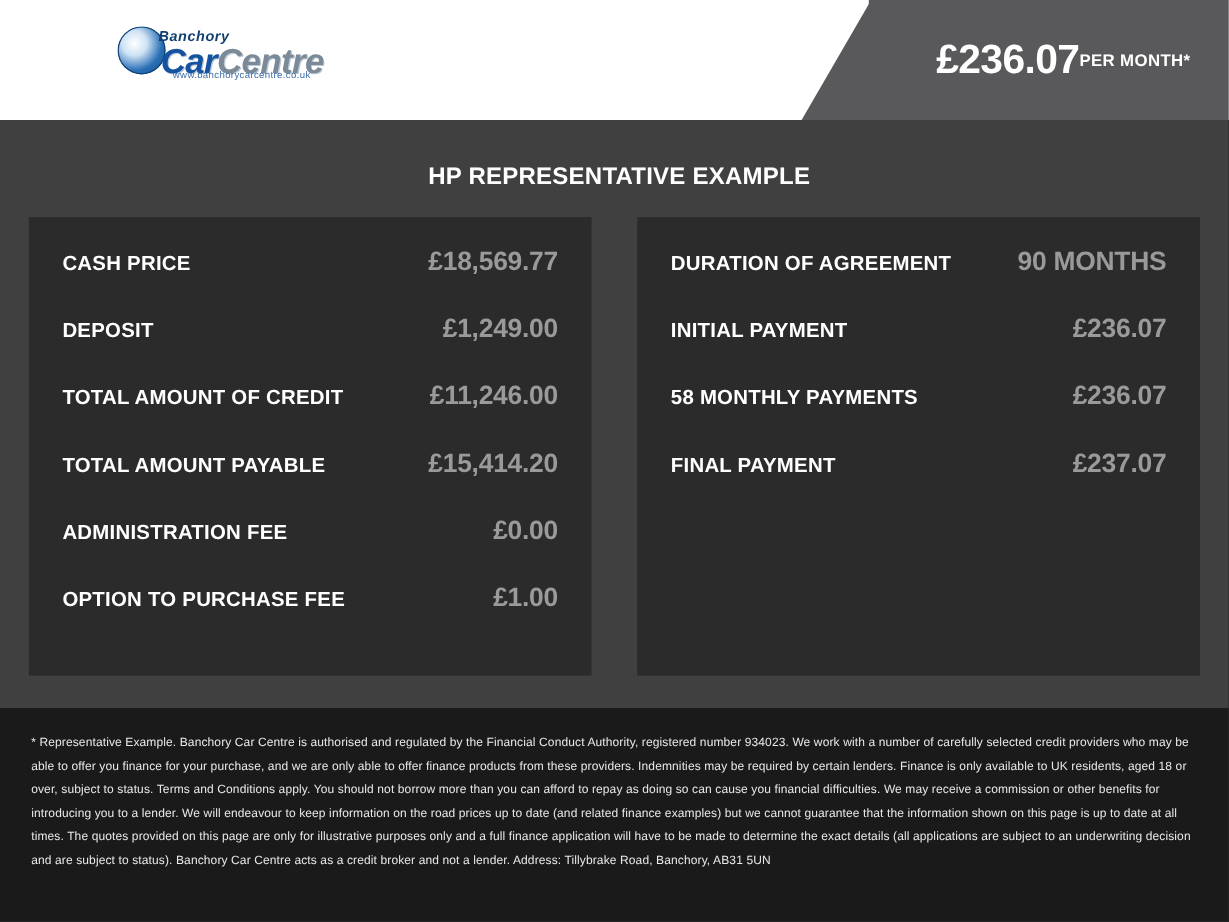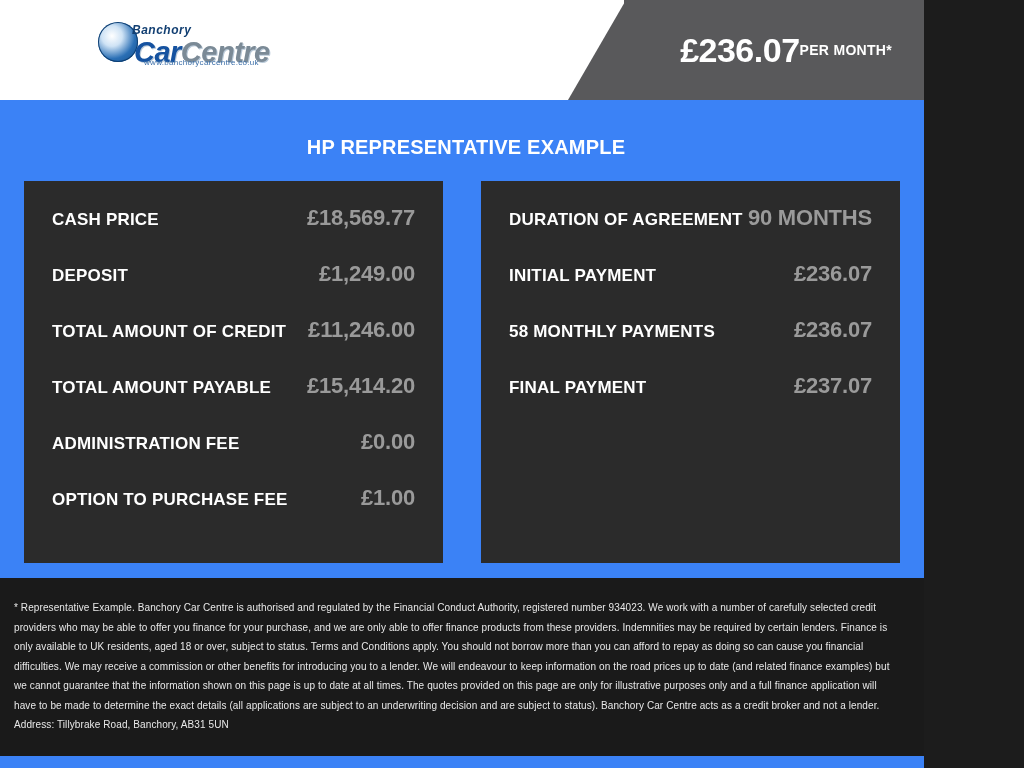--- a/index.html
+++ b/index.html
@@ -2,21 +2,21 @@
 <html><head>
 <meta charset="utf-8">
 <style>
   * { box-sizing: border-box; margin: 0; padding: 0; }
   html, body {
     width: 1024px; height: 768px;
     background: #1c1c1c;
     font-family: "Liberation Sans", sans-serif;
     overflow: hidden;
   }
-  .page { position: relative; width: 924px; height: 768px; background: #3b82f6; }
+  .page { position: relative; width: 1024px; height: 768px; background: #404040; }
 
   
   .header {
     position: relative;
     height: 100px;
     background: #ffffff;
     overflow: hidden;
   }
   .logo-wrap {
     position: absolute;
@@ -110,23 +110,23 @@
     color: #9a9a9a;
     font-size: 22px;
     font-weight: bold;
     letter-spacing: -.2px;
     white-space: nowrap;
   }
 
   
   .footer {
     position: absolute;
-    left: 0; right: 0; bottom: 12px;
+    left: 0; right: 0; bottom: 0;
     background: #1a1a1a;
-    padding: 20px 26px 18px 14px;
+    padding: 20px 26px 18px 26px;
     height: 178px;
   }
   .footer-text {
     color: #e8e8e8;
     font-size: 10px;
     line-height: 1.95;
     letter-spacing: .1px;
     text-align: left;
   }
 </style>

